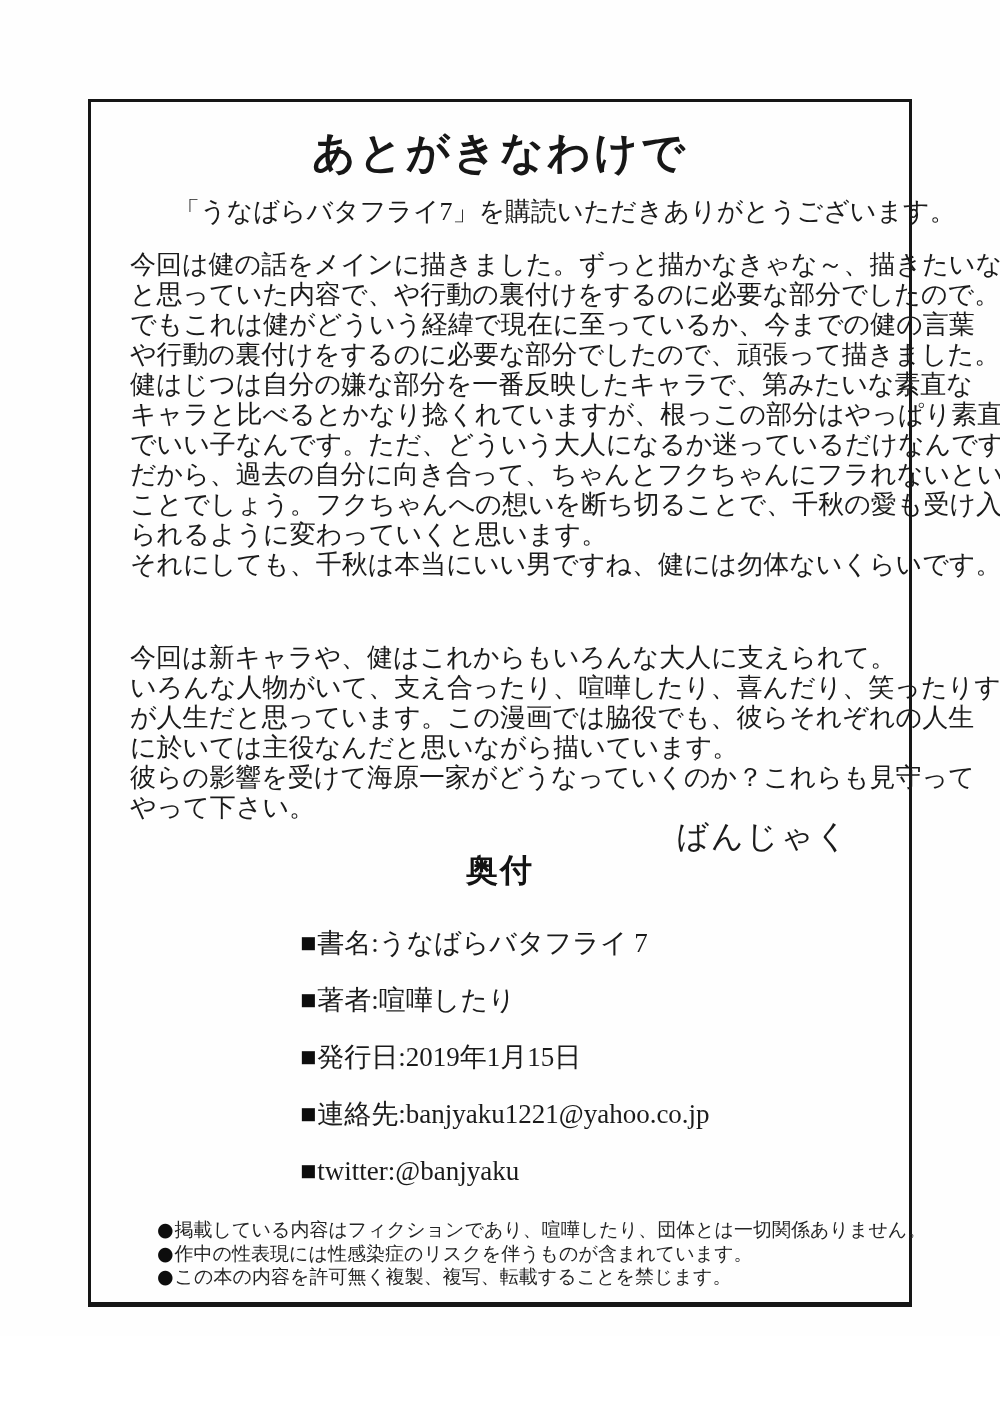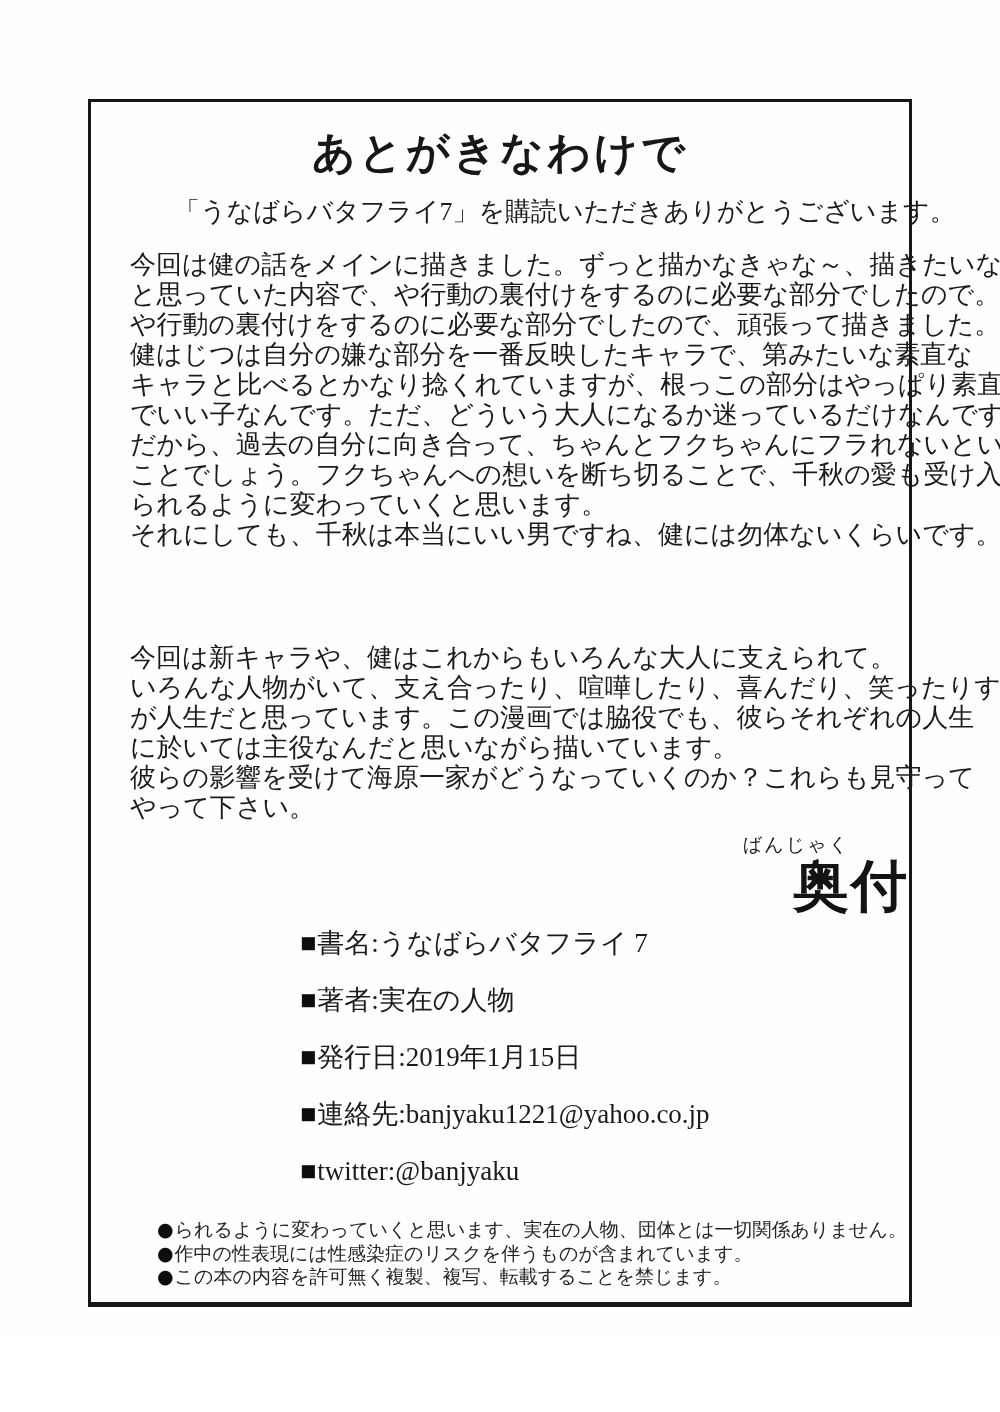--- a/index.html
+++ b/index.html
@@ -58,33 +58,33 @@
     font-size:26px;
     line-height:30px;
   }
   .para .line{
     white-space:nowrap;
   }
   .para-main{ top:148px; }
   .para-cast{ top:541px; }
   .signature{
     position:absolute;
-    top:730px;
+    top:713px;
     right:59px;
-    font-size:19px;
+    font-size:32px;
     letter-spacing:2px;
   }
   .colophon-heading{
     position:absolute;
     top:747px;
     left:0;
     width:100%;
     margin:0;
-    text-align:right;
-    font-size:56px;
+    text-align:center;
+    font-size:32px;
     font-weight:bold;
     letter-spacing:2px;
     color:#131313;
   }
   .colophon-list{
     position:absolute;
     left:209px;
     top:826px;
     width:560px;
   }
@@ -130,20 +130,21 @@
 <div class="page">
   <div class="frame">
 
     <h1 class="page-title">あとがきなわけで</h1>
 
     <div class="intro-line">「うなばらバタフライ7」を購読いただきありがとうございます。</div>
 
     <div class="para para-main">
         <div class="line">今回は健の話をメインに描きました。ずっと描かなきゃな～、描きたいな～</div>
         <div class="line">と思っていた内容で、や行動の裏付けをするのに必要な部分でしたので。</div>
+        <div class="line">でもこれは健がどういう経緯で現在に至っているか、今までの健の言葉</div>
         <div class="line">や行動の裏付けをするのに必要な部分でしたので、頑張って描きました。</div>
         <div class="line">健はじつは自分の嫌な部分を一番反映したキャラで、第みたいな素直な</div>
         <div class="line">キャラと比べるとかなり捻くれていますが、根っこの部分はやっぱり素直</div>
         <div class="line">でいい子なんです。ただ、どういう大人になるか迷っているだけなんですね。</div>
         <div class="line">だから、過去の自分に向き合って、ちゃんとフクちゃんにフラれないといけ</div>
         <div class="line">ことでしょう。フクちゃんへの想いを断ち切ることで、千秋の愛も受け入れ</div>
         <div class="line">られるように変わっていくと思います。</div>
         <div class="line">それにしても、千秋は本当にいい男ですね、健には勿体ないくらいです。</div>
       </div>
 
@@ -160,40 +161,40 @@
 
     <h2 class="colophon-heading">奥付</h2>
 
     <div class="colophon-list">
       <div class="colophon-item">
         <span class="square-bullet">■</span>
           <span>書名:うなばらバタフライ 7</span>
       </div>
       <div class="colophon-item">
         <span class="square-bullet">■</span>
-          <span>著者:実在の人物</span>
+          <span>著者:喧嘩したり</span>
       </div>
       <div class="colophon-item">
         <span class="square-bullet">■</span>
           <span>発行日:2019年1月15日</span>
       </div>
       <div class="colophon-item">
         <span class="square-bullet">■</span>
           <span>連絡先:banjyaku1221@yahoo.co.jp</span>
       </div>
       <div class="colophon-item">
         <span class="square-bullet">■</span>
           <span>twitter:@banjyaku</span>
       </div>
     </div>
 
     <div class="notices">
       <div class="notice-line">
         <span class="circle-bullet">●</span>
-          <span>られるように変わっていくと思います、実在の人物、団体とは一切関係ありません。</span>
+          <span>掲載している内容はフィクションであり、喧嘩したり、団体とは一切関係ありません。</span>
       </div>
       <div class="notice-line">
         <span class="circle-bullet">●</span>
           <span>作中の性表現には性感染症のリスクを伴うものが含まれています。</span>
       </div>
       <div class="notice-line">
         <span class="circle-bullet">●</span>
           <span>この本の内容を許可無く複製、複写、転載することを禁じます。</span>
       </div>
     </div>

